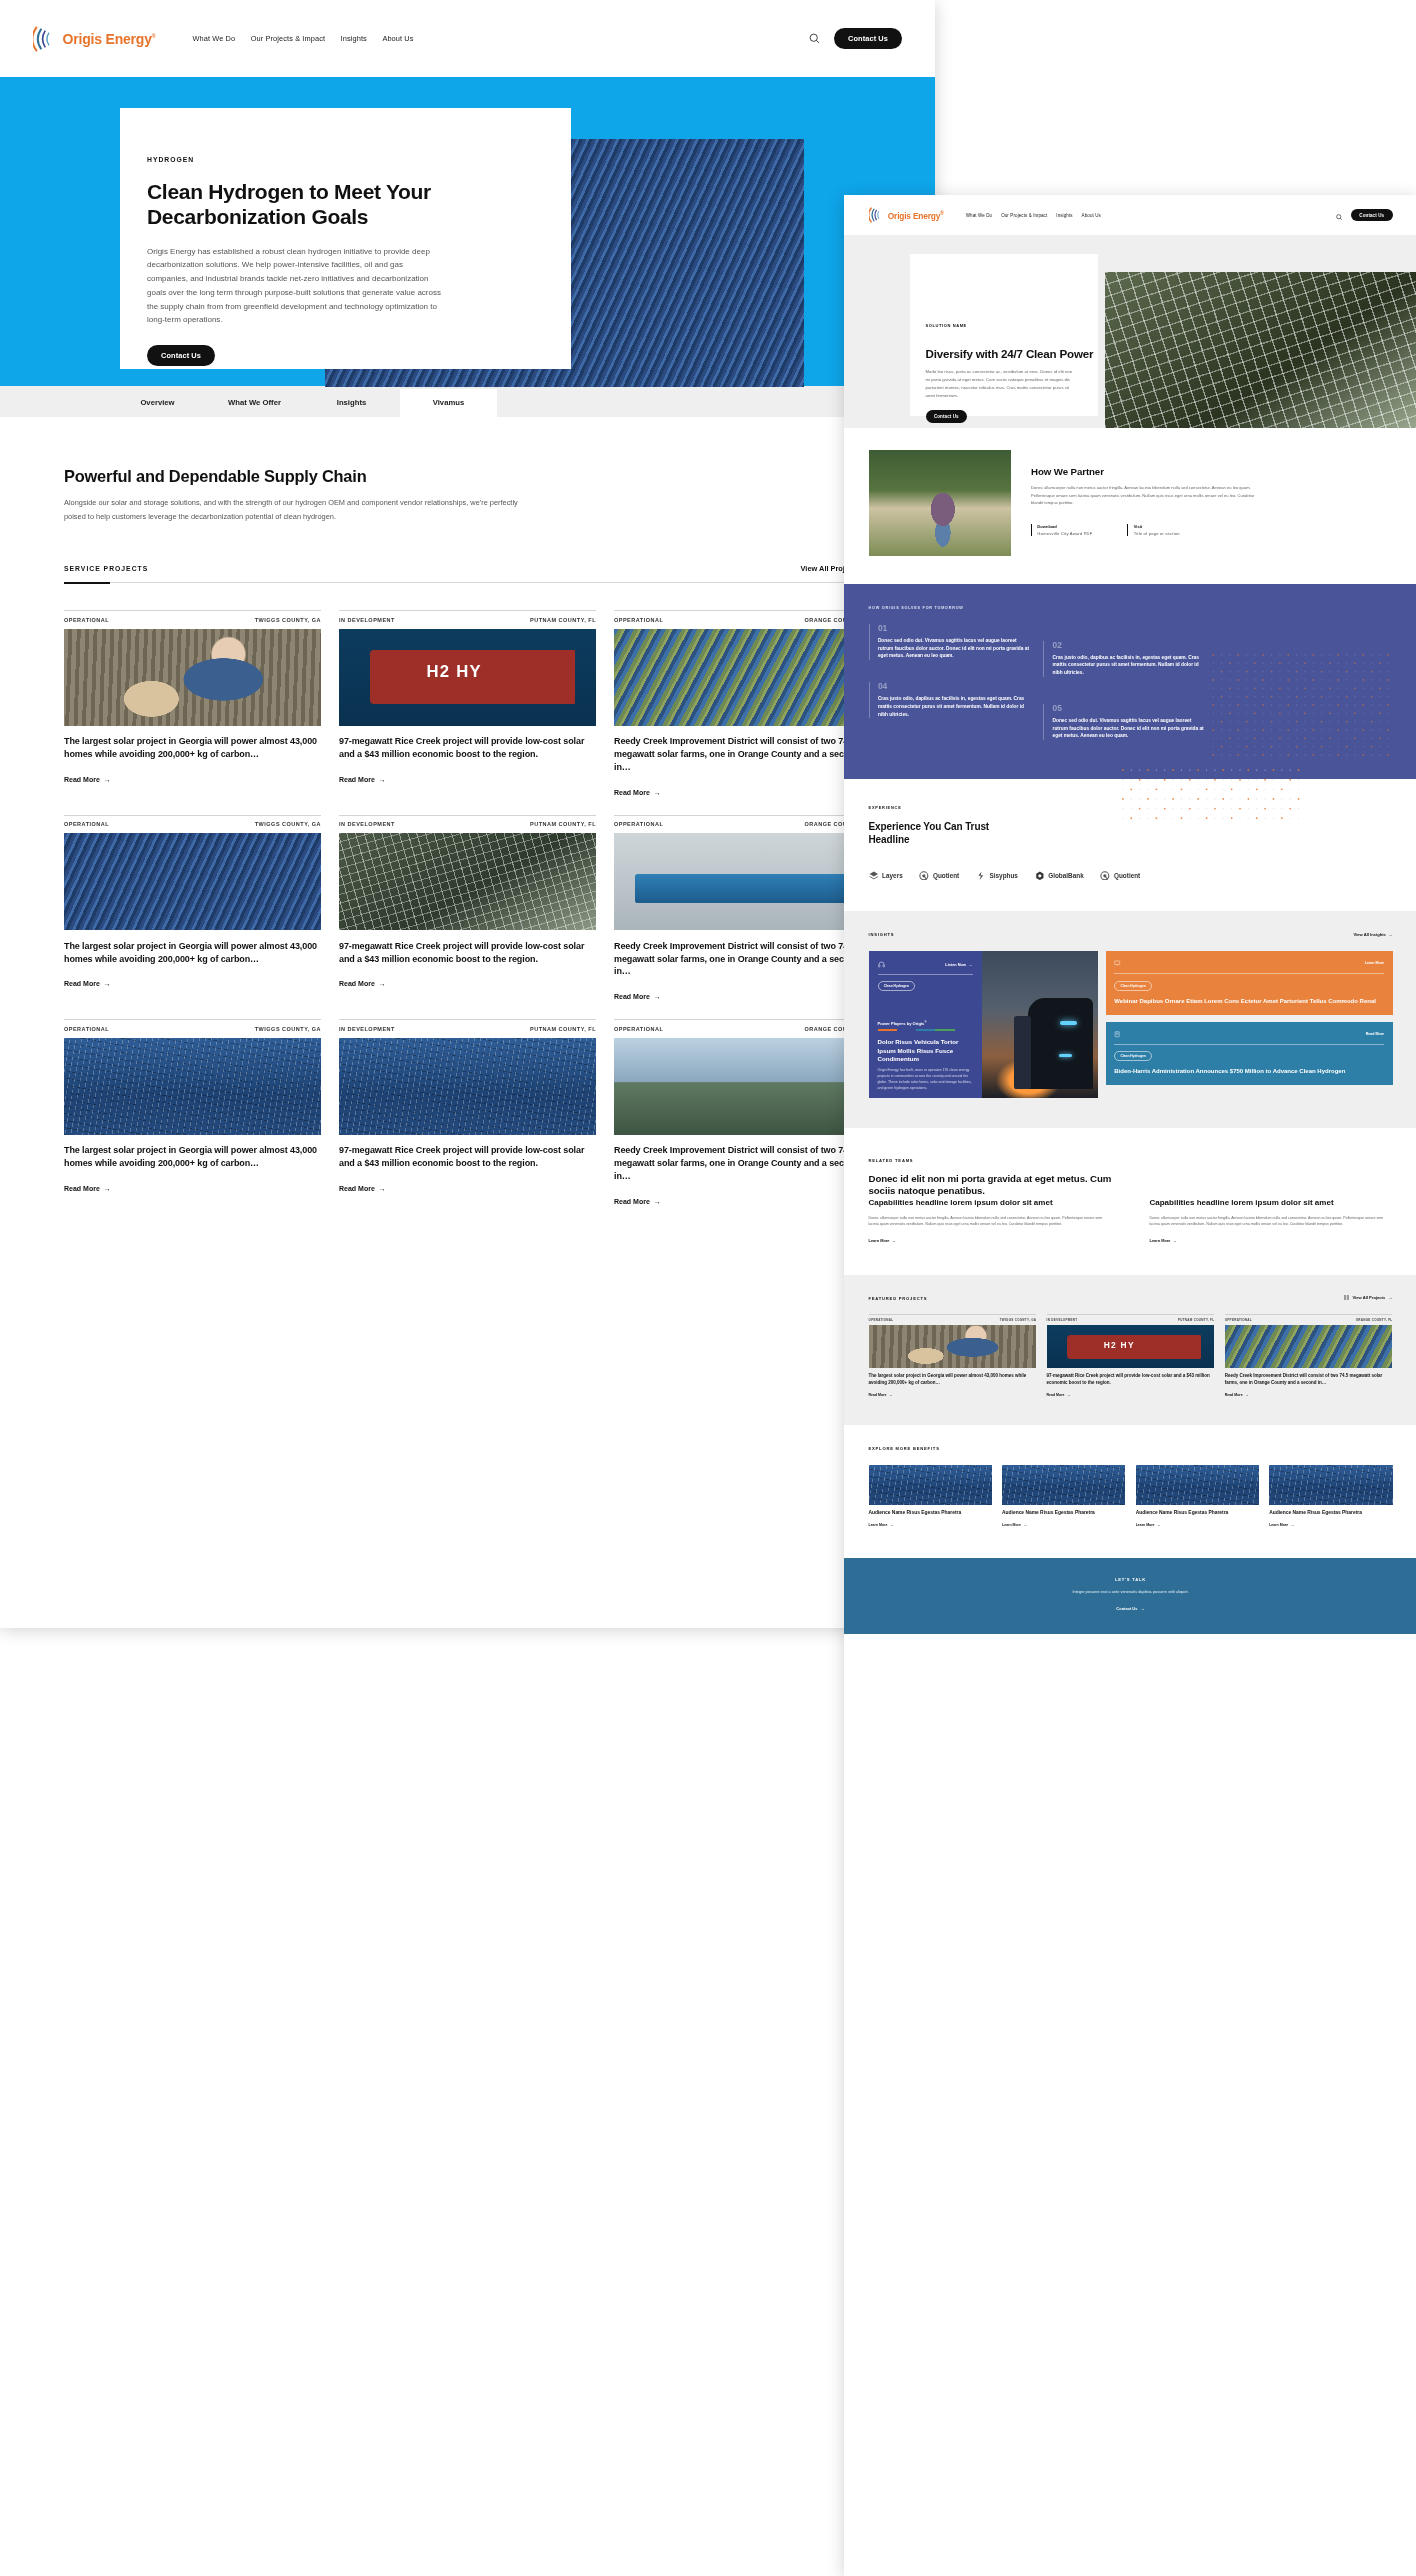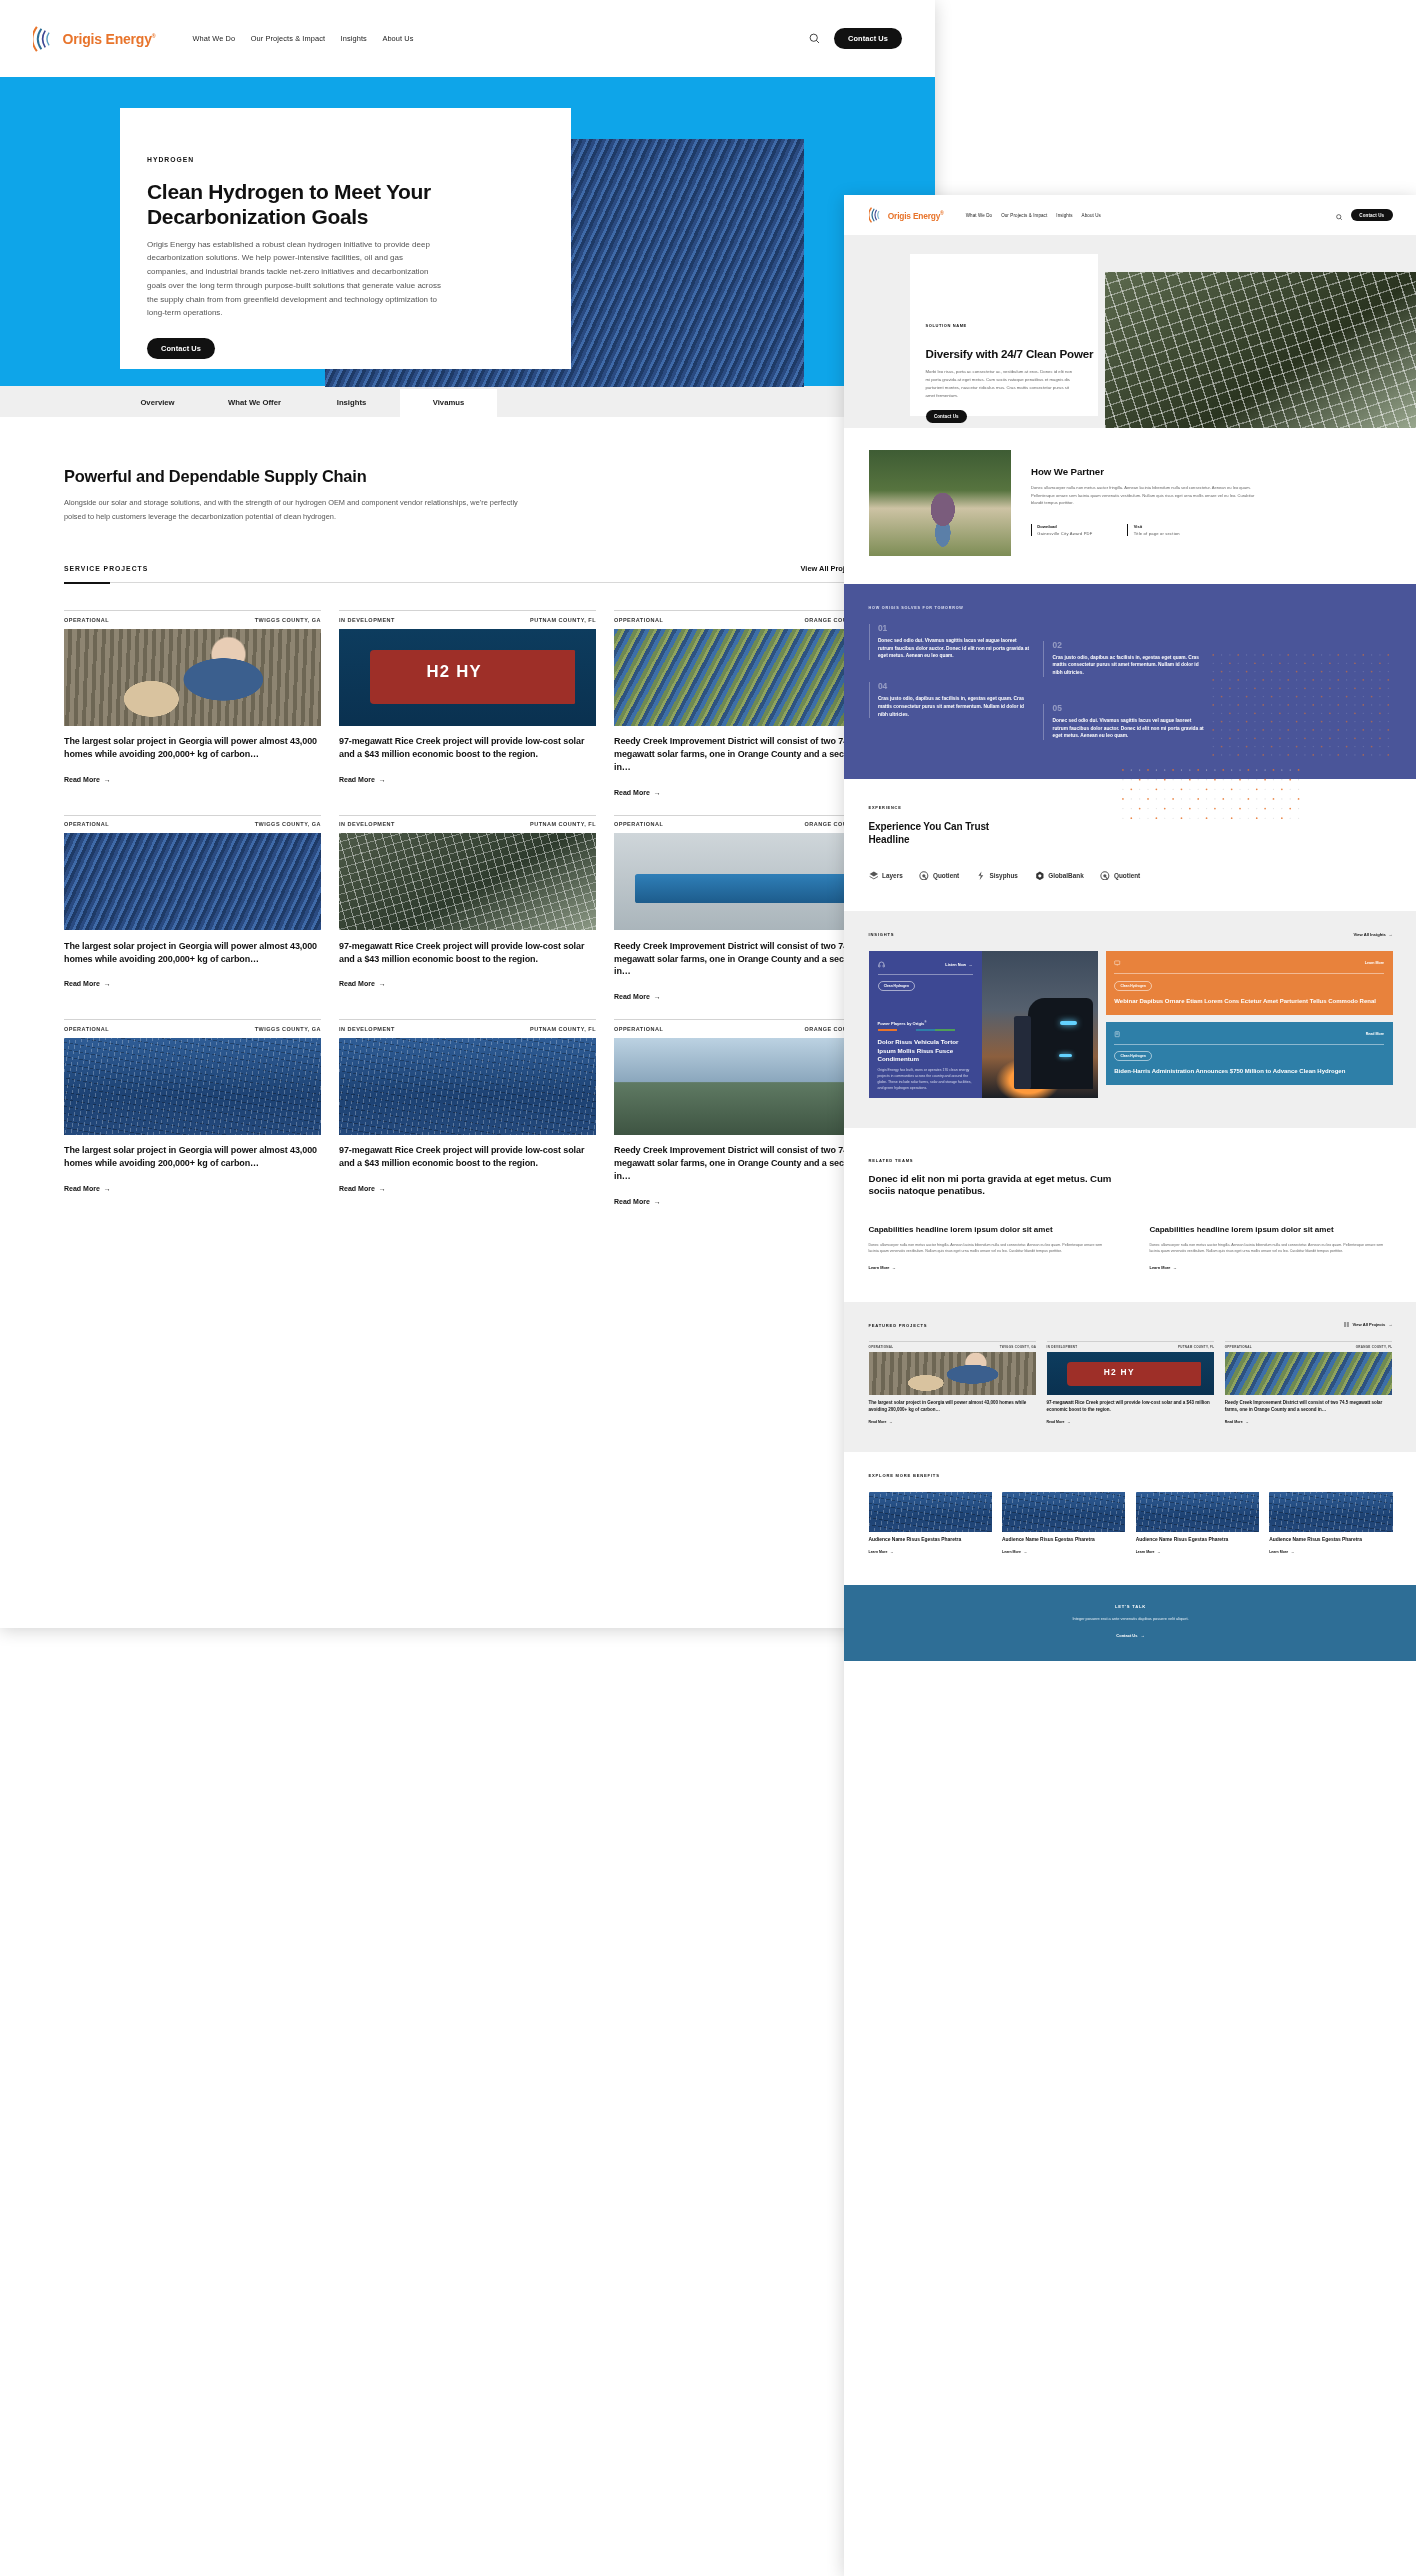--- a/index.html
+++ b/index.html
@@ -50,21 +50,21 @@
   .hero-inner { padding: 48px 39px 0 27px; }
   .eyebrow {
     font-size: 6.8px; letter-spacing: 1px; font-weight: 700; color: #111;
     text-transform: uppercase;
   }
   .hero h1 {
     font-size: 21px; line-height: 1.22; font-weight: 700; color: #111;
     margin-top: 15.5px; letter-spacing: -0.3px; max-width: 303px;
   }
   .hero p {
-    font-size: 8px; line-height: 1.72; color: #555; margin-top: 8px;
+    font-size: 8px; line-height: 1.72; color: #555; margin-top: 15px;
     max-width: 295px;
   }
   .hero .btn-pill { margin-top: 18px; }
   .hero-img {
     position: absolute; left: 325px; top: 62px; width: 479px; height: 248px;
     overflow: hidden;
   }
 
   .tabs {
     background: #efefef; height: 31px; display: flex; align-items: flex-end;
@@ -258,21 +258,21 @@
   }
   .scard-top .lm { font-size: 3.6px; font-weight: 700; color: #fff; }
   .scard h3 { font-size: 6px; line-height: 1.33; font-weight: 700; color: #fff; margin-top: 7px; }
 
   .related { background: #fff; padding: 30px 24.5px 31px 24.5px; }
   .related .label { font-size: 4.1px; letter-spacing: 0.8px; font-weight: 700; color: #111; }
   .related h2 {
     font-size: 9.7px; line-height: 1.32; font-weight: 700; color: #111; margin-top: 9.7px;
     letter-spacing: -0.1px; max-width: 270px;
   }
-  .caps { display: grid; grid-template-columns: repeat(2, 1fr); gap: 38px; margin-top: 27px; }
+  .caps { display: grid; grid-template-columns: repeat(2, 1fr); gap: 38px; }
   .cap h3 { font-size: 8px; line-height: 1.3; font-weight: 700; color: #111; }
   .cap p { font-size: 3.6px; line-height: 1.82; color: #666; margin-top: 6.4px; }
   .cap a {
     font-size: 3.9px; font-weight: 700; color: #111; text-decoration: none;
     display: inline-flex; gap: 2.6px; align-items: center; margin-top: 10.3px;
   }
 
   .featproj { background: #efefef; padding: 19.3px 24.5px 27px 24.5px; }
   .fp-head { display: flex; justify-content: space-between; align-items: baseline; }
   .fp-head .label { font-size: 4.1px; letter-spacing: 0.8px; font-weight: 700; color: #111; }

